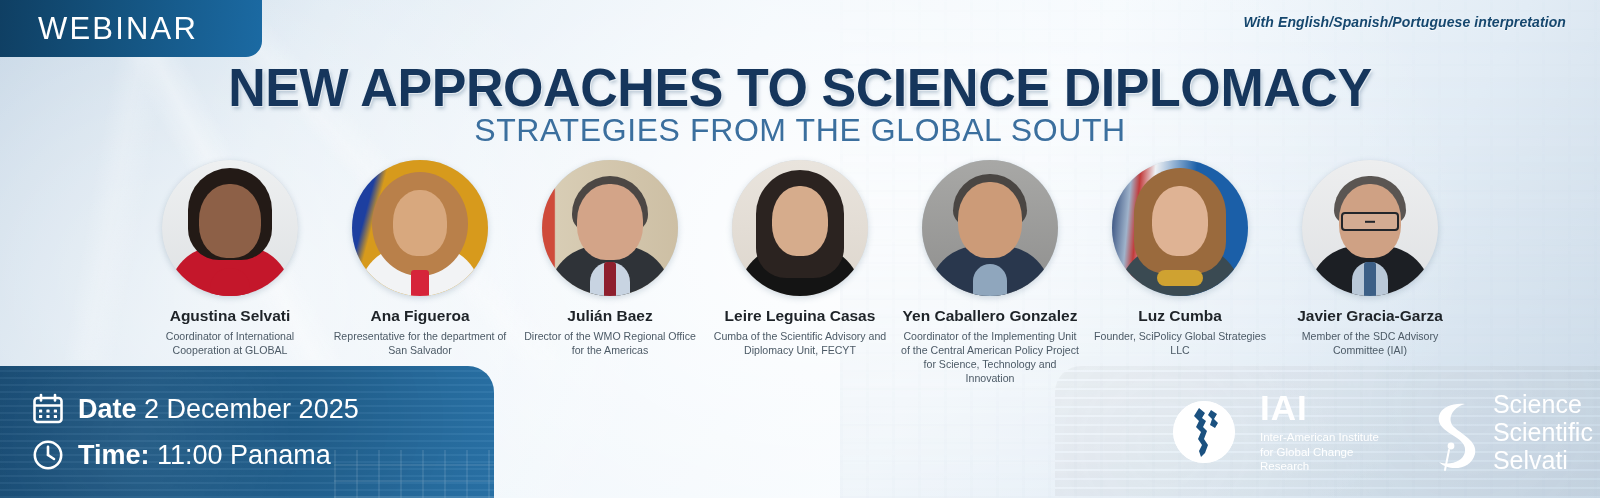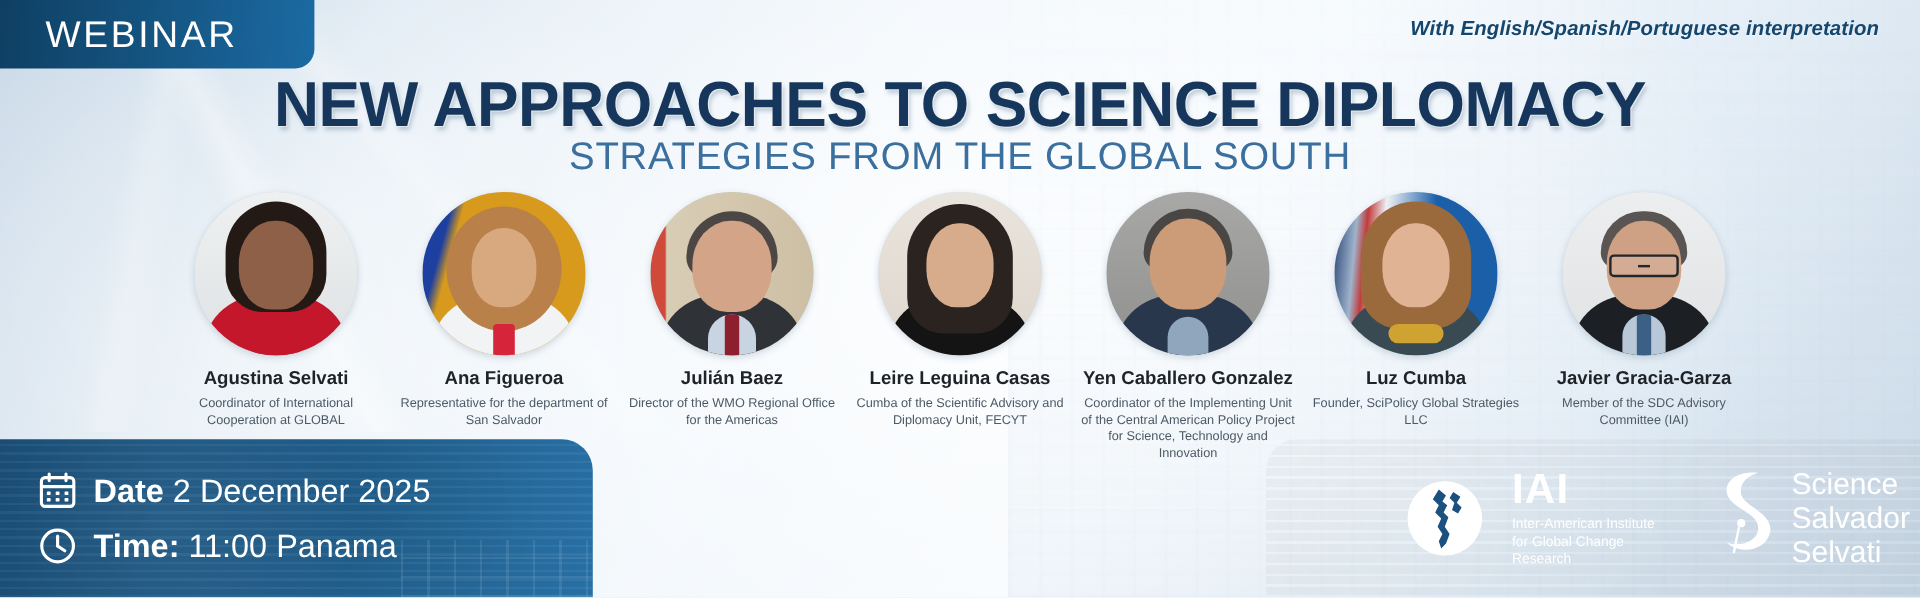--- a/index.html
+++ b/index.html
@@ -44,21 +44,21 @@
     display:flex;align-items:center;
   }
   .webinar-tab span{
     color:#ffffff;font-size:31px;letter-spacing:2.2px;font-weight:400;
     padding-left:38px;
   }
 
   
   .interp{
     position:absolute;right:34px;top:14px;
-    color:#15476e;font-size:17px;font-weight:700;font-style:italic;
+    color:#15476e;font-size:14px;font-weight:700;font-style:italic;
     letter-spacing:.1px;
     text-shadow:0 1px 1px rgba(255,255,255,.7);
   }
 
   
   .title{
     position:absolute;left:0;right:0;top:57px;text-align:center;
     color:#16365c;font-size:53px;font-weight:700;letter-spacing:-.4px;
     transform:scaleX(.98);
     text-shadow:1px 1px 0 rgba(255,255,255,.55), 2px 3px 4px rgba(90,120,150,.35);
@@ -162,21 +162,21 @@
   }
   .iai{position:relative;display:flex;align-items:center;gap:25px;margin-left:118px;}
   .iai-globe{
     width:62px;height:62px;border-radius:50%;background:#ffffff;
     position:relative;flex:0 0 62px;overflow:hidden;
   }
   .iai-txt{color:#fff;line-height:1;}
   .iai-txt .big{font-size:35px;font-weight:700;letter-spacing:1px;}
   .iai-txt .small{font-size:11.5px;font-weight:400;line-height:1.28;margin-top:5px;}
 
-  .sdc{position:relative;display:flex;align-items:flex-start;gap:12px;margin-left:46px;}
+  .sdc{position:relative;display:flex;align-items:flex-end;gap:12px;margin-left:46px;}
   .sdc-mark{width:56px;height:74px;flex:0 0 56px;}
   .sdc-txt{color:#fff;font-size:25px;font-weight:400;line-height:1.12;}
 </style>
 </head>
 <body>
 
 <div class="banner">
 
   <div class="bg-art">
     <div class="bg-city"></div>
@@ -338,19 +338,19 @@
     </div>
 
     <div class="sdc">
       <svg class="sdc-mark" viewBox="0 0 56 74">
         <path d="M40 4 C16 2 8 18 18 28 C26 36 42 40 40 52 C38 62 24 66 14 62 C24 72 46 70 50 54 C53 41 36 34 29 27 C22 20 26 8 40 4 Z" fill="#ffffff"></path>
         <circle cx="26" cy="46" r="3.4" fill="#ffffff"></circle>
         <path d="M24 50 L20 70" stroke="#ffffff" stroke-width="2" stroke-linecap="round" fill="none"></path>
       </svg>
       <div class="sdc-txt">
         <div>Science</div>
-        <div>Salvador</div>
+        <div>Scientific</div>
         <div>Selvati</div>
       </div>
     </div>
   </div>
 
 </div>
 
 </body></html>

